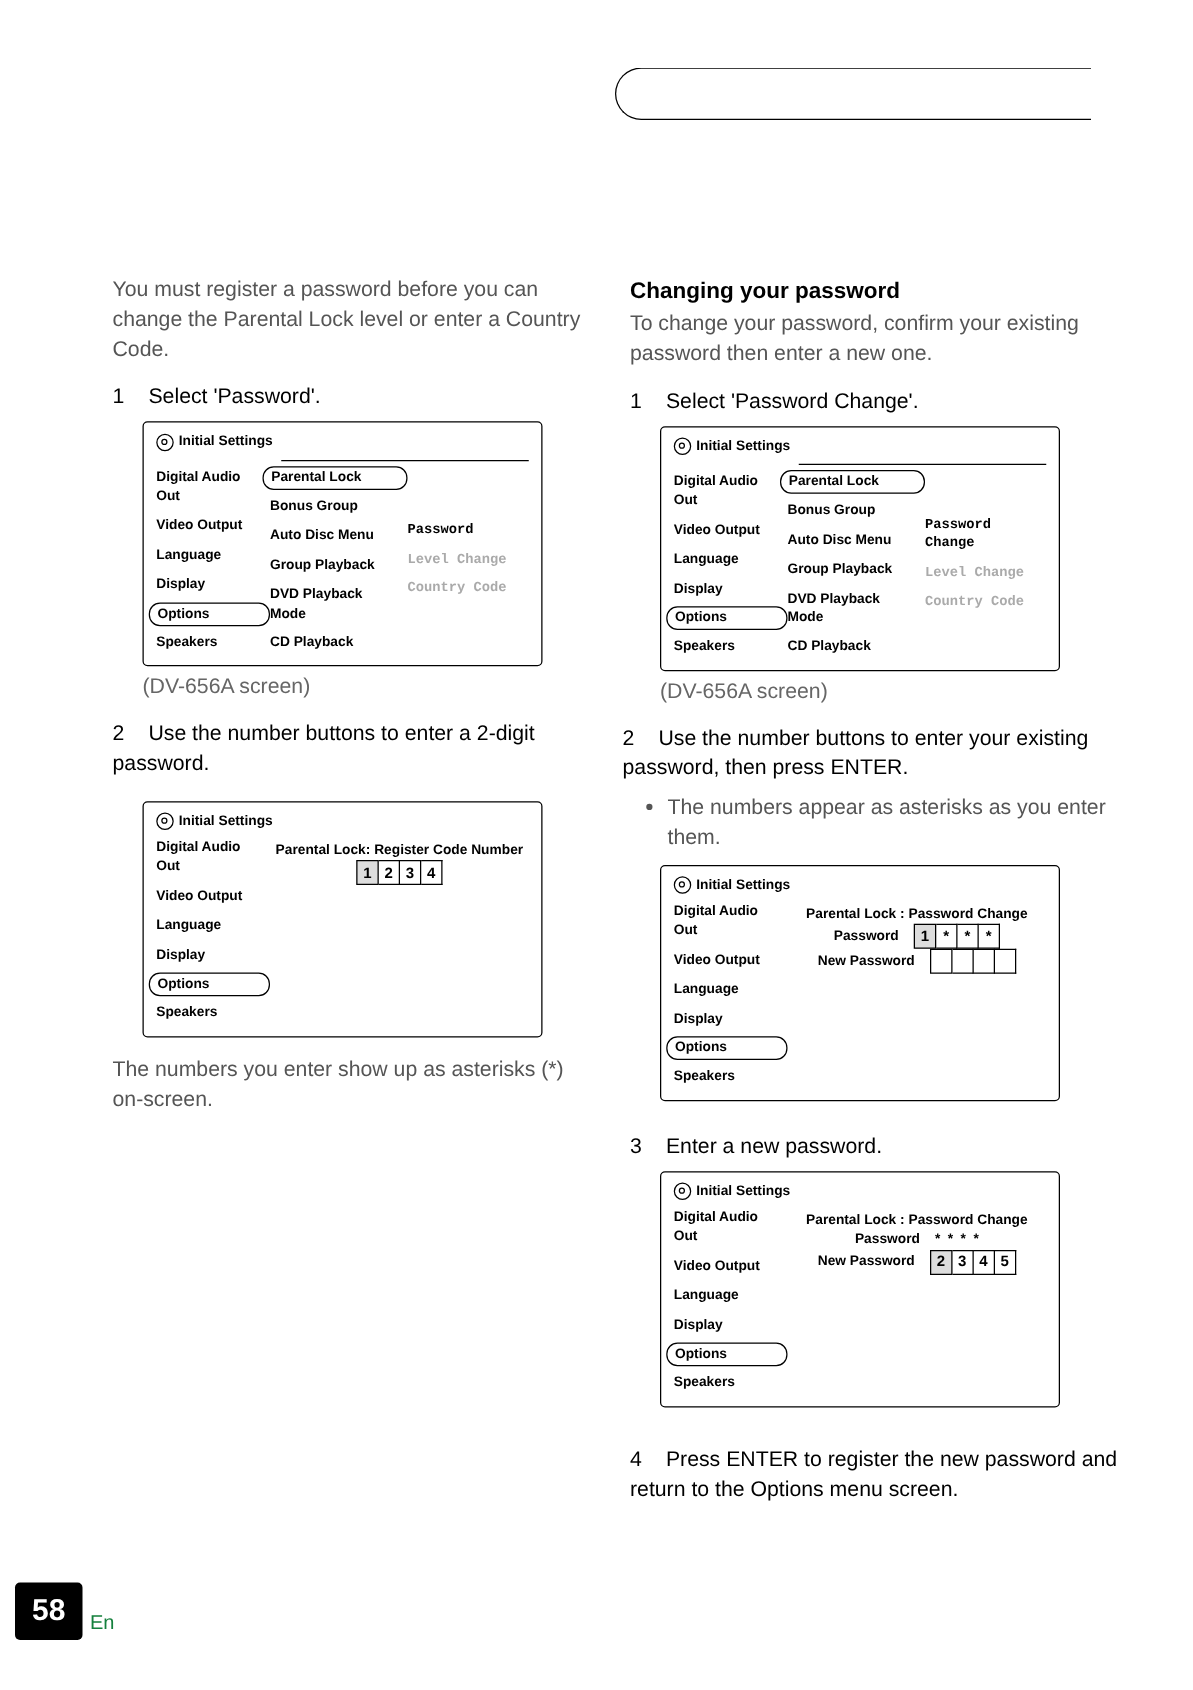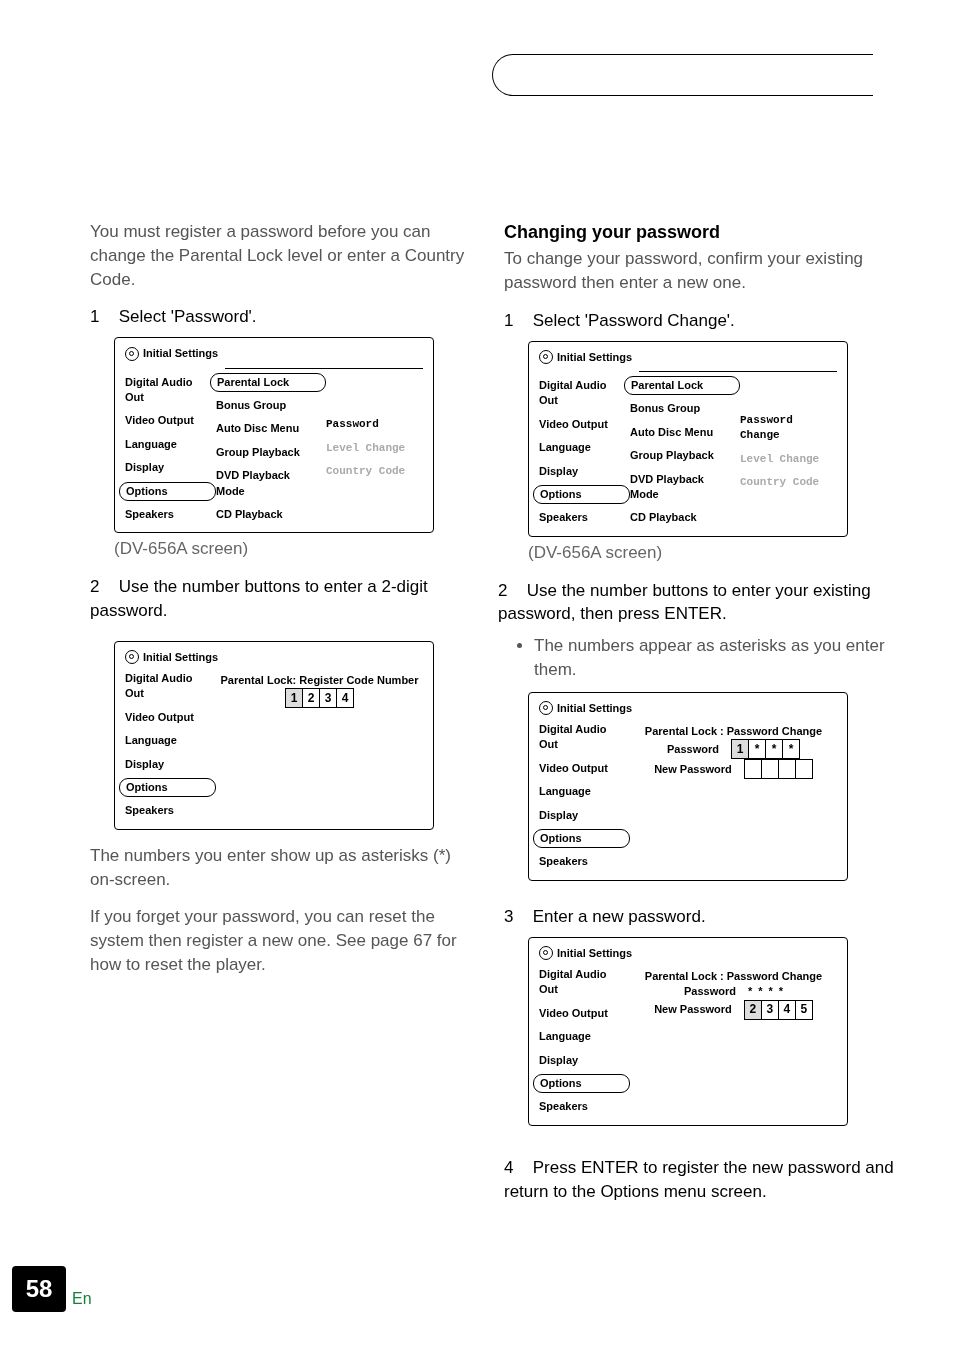--- a/index.html
+++ b/index.html
@@ -297,23 +297,20 @@
               <div class="code-cell">2</div>
               <div class="code-cell">3</div>
               <div class="code-cell">4</div>
             </div>
           </div>
         </div>
       </div>
 
       <p class="body-text" style="margin-top:14px;">The numbers you enter show up as asterisks (*) on-screen.</p>
 
-      <p class="body-text">
-        <span>If you forget your password, you can reset the system then register a new one. See </span><b>page 67</b><span> for how to reset the player.</span>
-      </p>
     </div>
 
     <div class="col">
       <div class="heading">Changing your password</div>
       <p class="body-text">To change your password, confirm your existing password then enter a new one.</p>
 
       <div class="step">
         <span class="step-num">1</span>
         <span>Select 'Password Change'.</span>
       </div>

